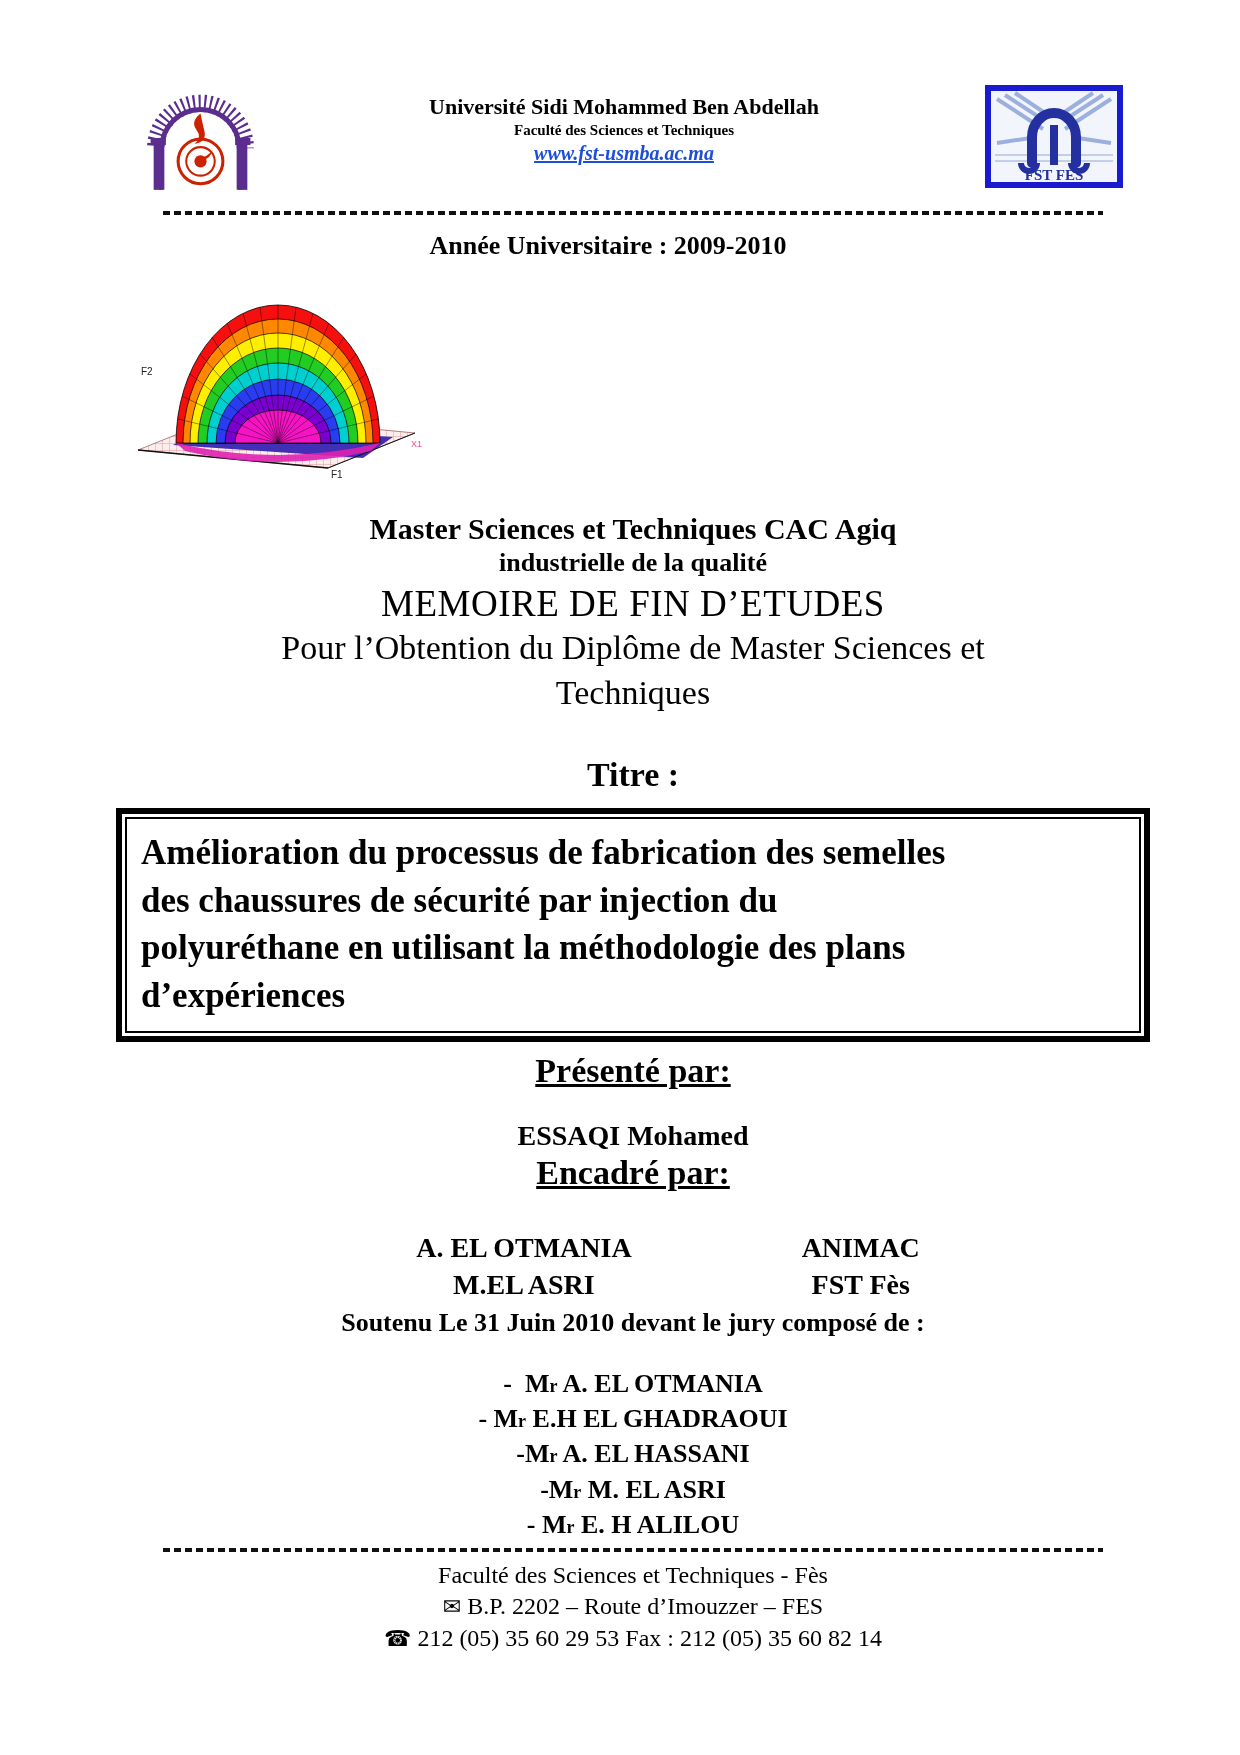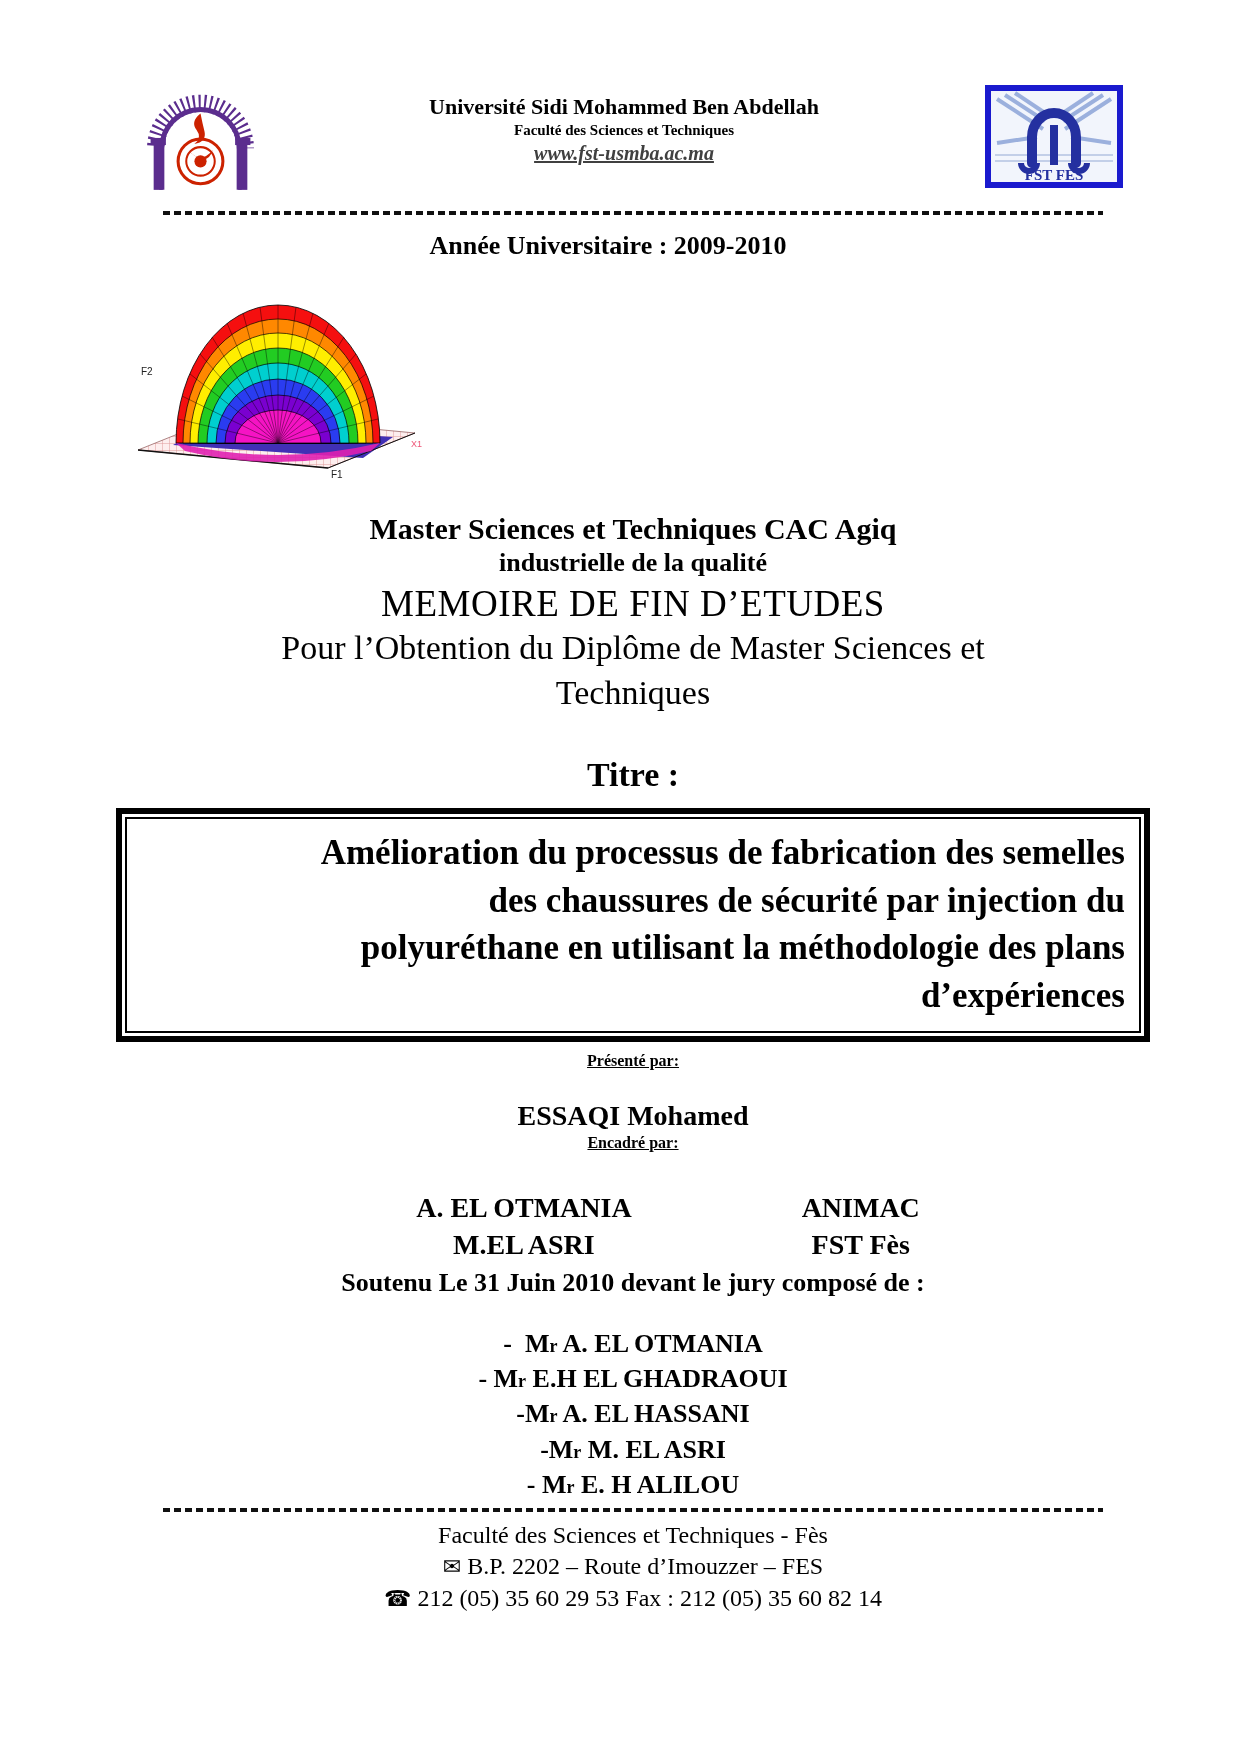--- a/index.html
+++ b/index.html
@@ -13,21 +13,21 @@
     overflow:hidden;
     padding-left:13px;
   }
   .inner{padding:0 100px;}
   
   .header{display:flex;align-items:flex-start;margin-top:85px;}
   .logo-left{width:125px;height:112px;margin-left:25px;flex:0 0 auto;}
   .head-center{flex:1;text-align:center;padding-top:8px;}
   .head-line1{font-size:22px;font-weight:bold;line-height:1.25;}
   .head-line2{font-size:15px;font-weight:bold;line-height:1.25;}
-  .head-link{font-size:20px;font-weight:bold;font-style:italic;color:#404040;line-height:1.45;display:inline-block;}
+  .head-link{font-size:20px;font-weight:bold;font-style:italic;color:#1d4ed8;line-height:1.45;display:inline-block;}
   .logo-right{width:138px;height:103px;margin-right:30px;flex:0 0 auto;}
   
   .dashes{
     height:4px;margin:14px 50px 0 50px;
     background:repeating-linear-gradient(90deg,#111 0 7px,transparent 7px 11px);
   }
   .dashes.bottom{margin-top:6px;}
   
   .year{margin:16px 50px 0 0;text-align:center;font-size:26px;font-weight:bold;}
   
@@ -37,23 +37,23 @@
   .prog1{margin-top:28px;font-size:30px;font-weight:bold;}
   .prog2{margin-top:4px;font-size:30px;font-weight:bold;}
   .prog2 .small{font-size:26px;}
   .prog3{font-size:26px;font-weight:bold;margin-top:2px;}
   .memoire{font-size:37px;margin-top:4px;letter-spacing:.5px;}
   .diplome{font-size:34px;margin-top:2px;line-height:1.25;}
   .titre{margin-top:42px;font-size:34px;font-weight:bold;}
   
   .titlebox-outer{margin:14px 3px 0 3px;border:6px solid #000;}
   .titlebox-inner{border:2px solid #000;margin:3px;padding:10px 14px 12px 14px;}
-  .titlebox-inner div{font-size:35px;font-weight:bold;line-height:1.36;text-align:right;}
-  
-  .ulabel{margin-top:10px;font-size:16px;font-weight:bold;text-decoration:underline;text-align:center;}
+  .titlebox-inner div{font-size:35px;font-weight:bold;line-height:1.36;text-align:left;}
+  
+  .ulabel{margin-top:10px;font-size:34px;font-weight:bold;text-decoration:underline;text-align:center;}
   .pname{margin-top:30px;font-size:28px;font-weight:bold;}
   .advisors{display:flex;justify-content:center;gap:170px;padding-left:70px;margin-top:38px;}
   .adv-col{text-align:center;font-size:28px;font-weight:bold;line-height:1.32;}
   .soutenu{margin-top:4px;font-size:26px;font-weight:bold;}
   .jury{margin-top:28px;}
   .jury-line{font-size:26px;font-weight:bold;line-height:1.35;text-align:center;white-space:pre;}
   .jury-line .sub{font-size:18px;}
   
   .footer{margin-top:8px;text-align:center;font-size:24px;line-height:1.32;}
   .ficon{font-size:22px;}

